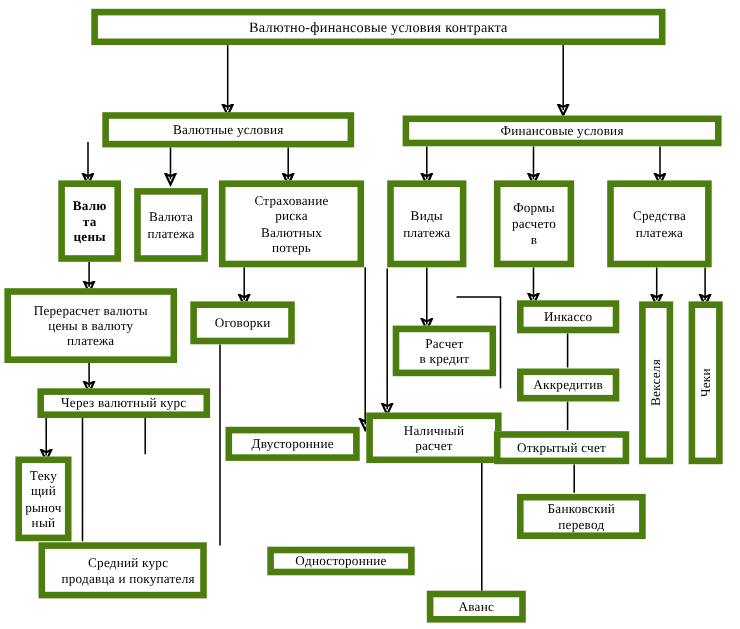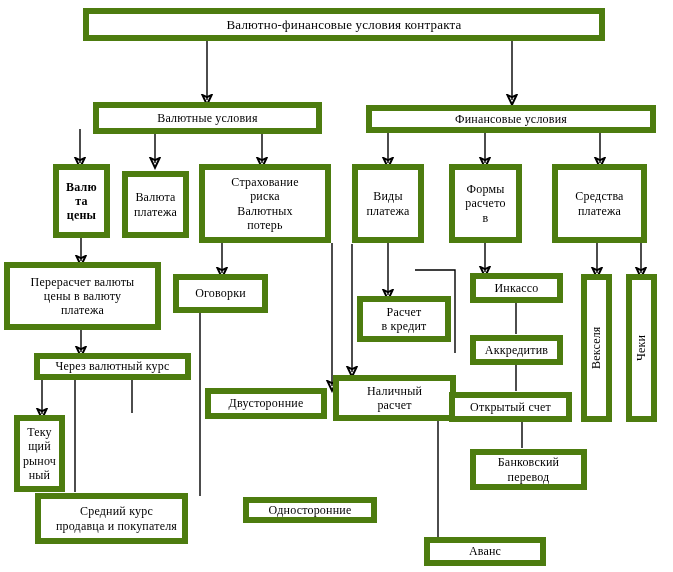--- a/index.html
+++ b/index.html
@@ -175,15 +175,15 @@
 
   <div class="node" style="left:449px; top:392px; width:123px; height:30px;font-family:Liberation Serif, serif;">Открытый счет</div>
 
   <div class="node vert" style="left:581px; top:274px; width:31px; height:148px;">Векселя</div>
 
   <div class="node vert" style="left:626px; top:274px; width:31px; height:148px;">Чеки</div>
 
   <div class="node" style="left:470px; top:449px; width:117px; height:41px;">Банковский
 перевод</div>
 
-  <div class="node" style="left:424px; top:537px; width:122px; height:29px;">Аванс</div>
+  <div class="node" style="left:388px; top:537px; width:90px; height:29px;">Аванс</div>
 
 </div>
 
 </body></html>

